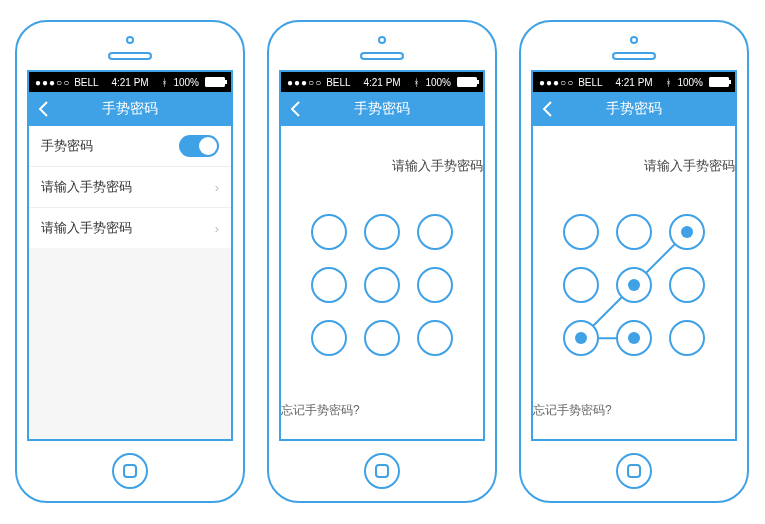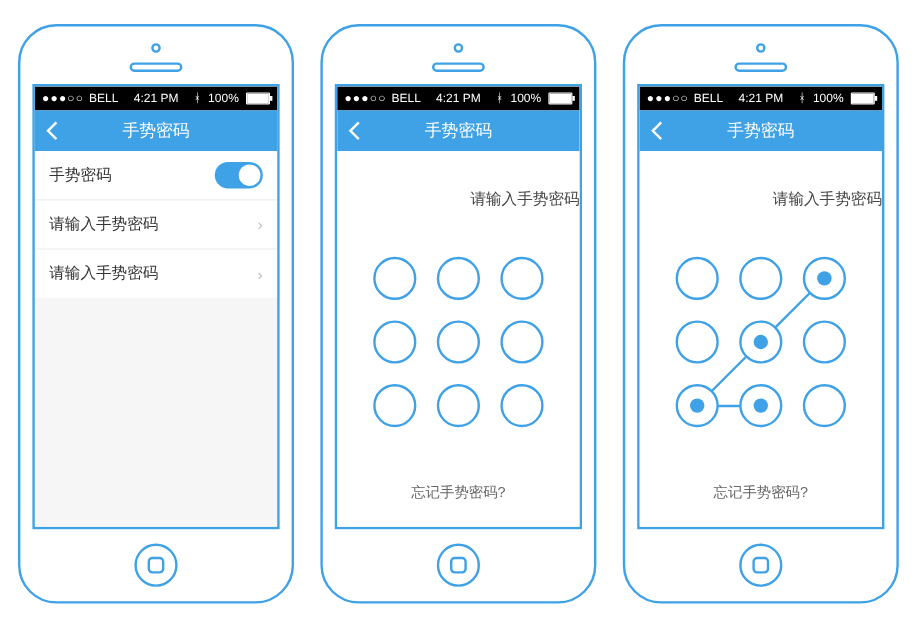--- a/index.html
+++ b/index.html
@@ -46,21 +46,21 @@
   .toggle{width:40px;height:22px;border-radius:11px;background:var(--accent);position:relative;}
   .toggle i{position:absolute;right:2px;top:2px;width:18px;height:18px;background:#fff;border-radius:50%;}
   
   .body.white{background:#fff;}
   .prompt{text-align:right;font-size:13px;color:#444;margin-top:31px;}
   .grid{position:relative;width:160px;height:160px;margin:30px auto 0 auto;}
   .grid svg{position:absolute;inset:0;width:100%;height:100%;pointer-events:none;}
   .node{position:absolute;width:36px;height:36px;border:2px solid var(--accent);border-radius:50%;box-sizing:border-box;background:#fff;}
   .node .dot{position:absolute;left:50%;top:50%;width:12px;height:12px;margin:-6px 0 0 -6px;background:var(--accent);border-radius:50%;display:none;}
   .node.active .dot{display:block;}
-  .forgot{position:absolute;bottom:20px;left:0;right:0;text-align:center;font-size:12px;color:#666;}
+  .forgot{position:absolute;bottom:20px;left:0;right:0;text-align:left;font-size:12px;color:#666;}
   
   .home{position:absolute;bottom:12px;left:50%;margin-left:-18px;width:36px;height:36px;border:2px solid var(--border);border-radius:50%;box-sizing:border-box;}
   .home i{position:absolute;left:50%;top:50%;width:14px;height:14px;margin:-7px 0 0 -7px;border:2px solid var(--border);border-radius:4px;box-sizing:border-box;}
 </style>
 </head>
 <body>
 
 <div class="stage">
 
   <div class="phone p1">

